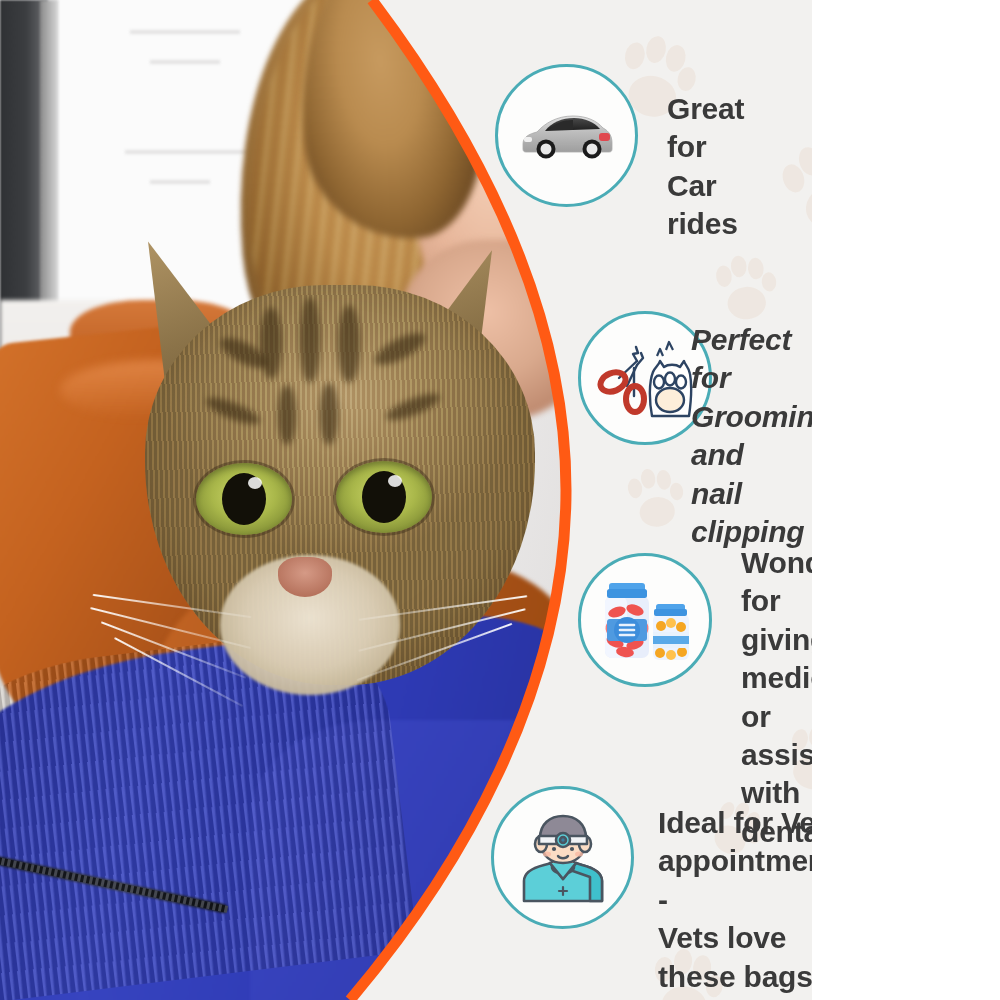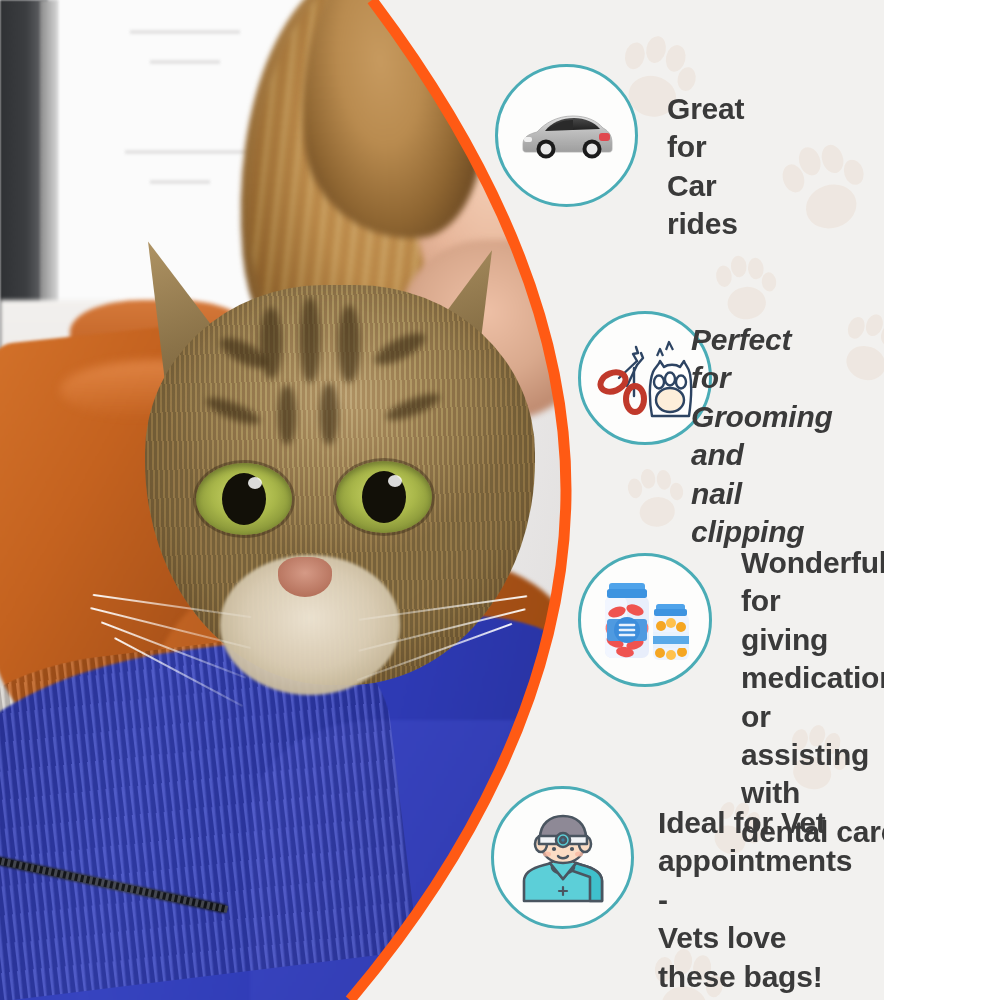--- a/index.html
+++ b/index.html
@@ -5,21 +5,21 @@
   html, body {
     margin: 0;
     padding: 0;
     background: #ffffff;
   }
   body {
     font-family: "Liberation Sans", sans-serif;
   }
   #page {
     position: relative;
-    width: 884px;
+    width: 812px;
     height: 1000px;
     overflow: hidden;
     background: #f2f1f0;
   }
 
   
   .bg-panel {
     position: absolute;
     inset: 0;
     background: #f2f1ef;

